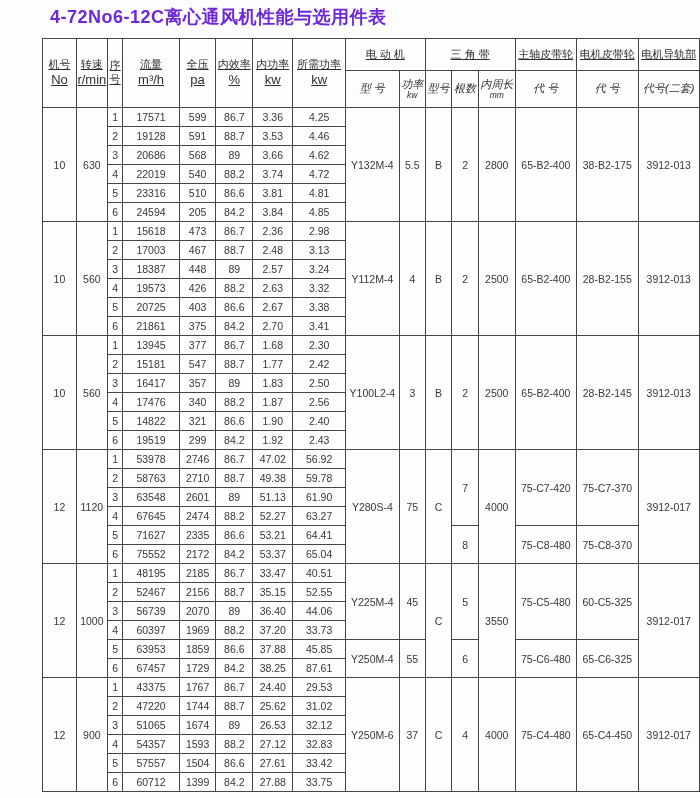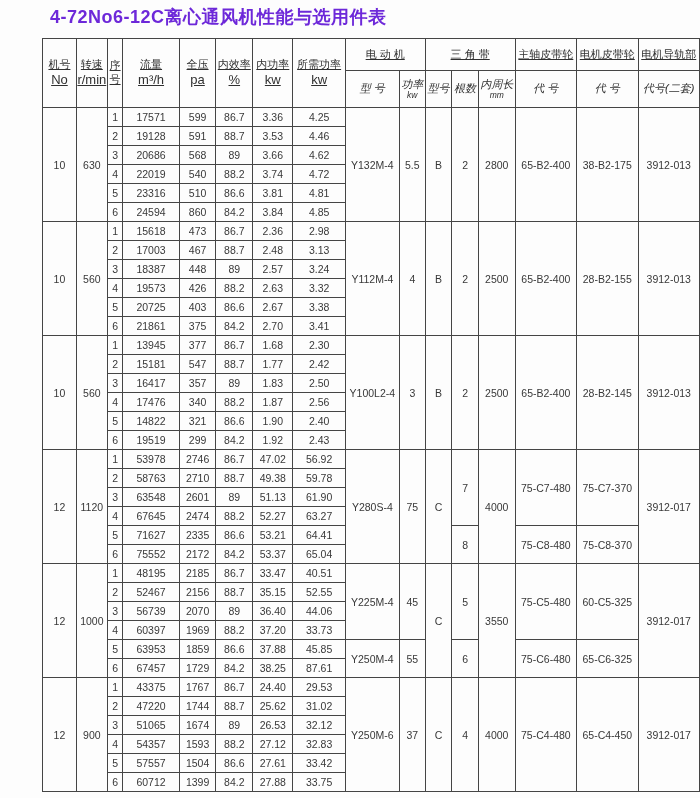--- a/index.html
+++ b/index.html
@@ -150,21 +150,21 @@
           <td>5</td>
           <td>23316</td>
           <td>510</td>
           <td>86.6</td>
           <td>3.81</td>
           <td>4.81</td>
         </tr>
         <tr>
           <td>6</td>
           <td>24594</td>
-          <td>860</td>
+          <td>205</td>
           <td>84.2</td>
           <td>3.84</td>
           <td>4.85</td>
         </tr>
         <tr>
           <td rowspan="6">10</td>
           <td rowspan="6">560</td>
           <td>1</td>
           <td>15618</td>
           <td>473</td>
@@ -285,21 +285,21 @@
           <td>53978</td>
           <td>2746</td>
           <td>86.7</td>
           <td>47.02</td>
           <td>56.92</td>
           <td rowspan="6">Y280S-4</td>
           <td rowspan="6">75</td>
           <td rowspan="6">C</td>
           <td rowspan="4">7</td>
           <td rowspan="6">4000</td>
-          <td rowspan="4">75-C7-480</td>
+          <td rowspan="4">75-C7-420</td>
           <td rowspan="4">75-C7-370</td>
           <td rowspan="6">3912-017</td>
         </tr>
         <tr>
           <td>2</td>
           <td>58763</td>
           <td>2710</td>
           <td>88.7</td>
           <td>49.38</td>
           <td>59.78</td>

